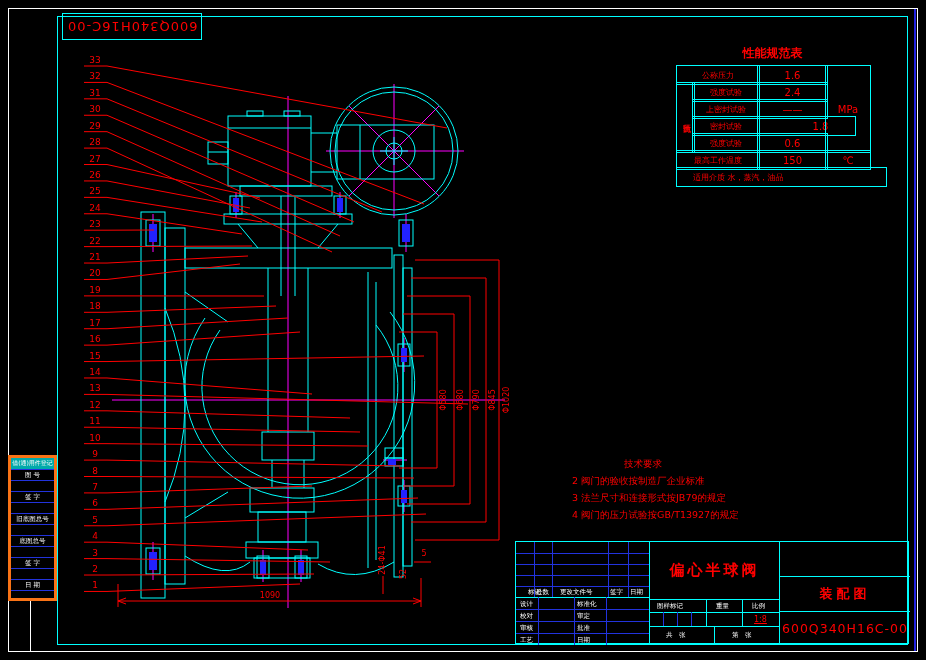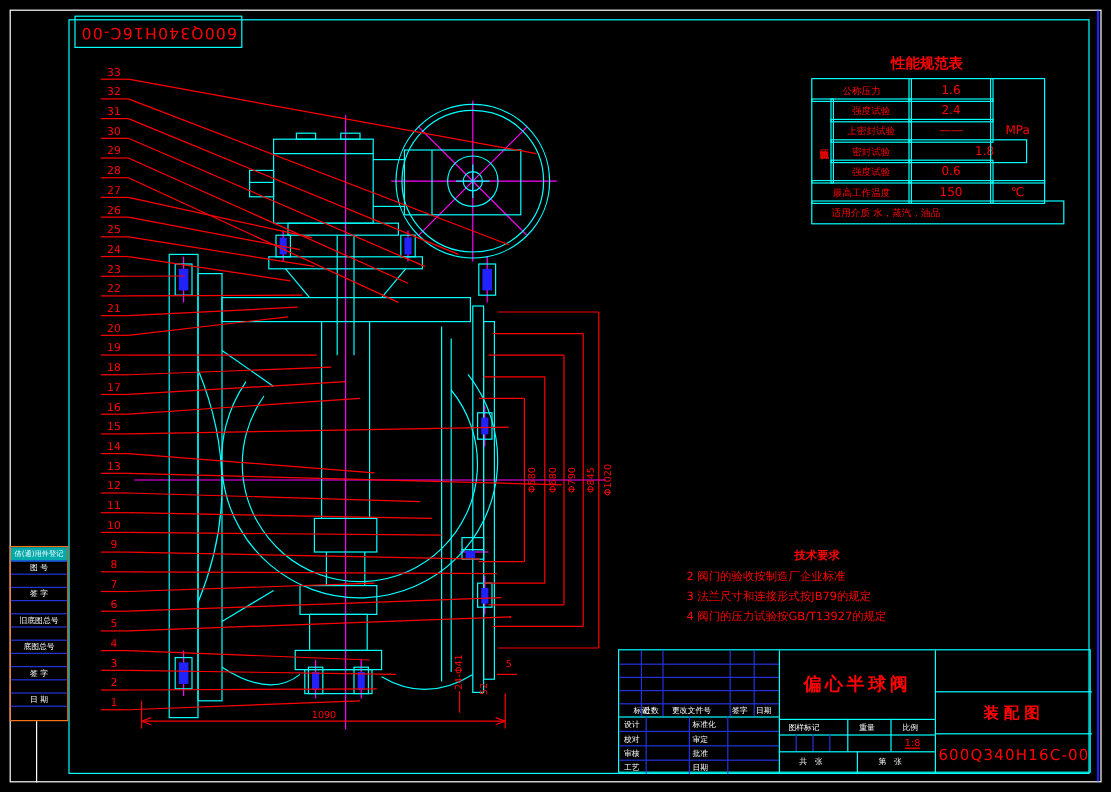--- a/index.html
+++ b/index.html
@@ -17,33 +17,33 @@
   #corner-stamp span{transform:rotate(180deg);color:#f00;font-size:13px;letter-spacing:1px;white-space:nowrap;}
   
   #spec{left:676px;top:45px;width:193px;height:142px;color:#f00;}
   #spec .ttl{position:absolute;left:0;top:0;width:100%;text-align:center;font-size:12px;font-weight:bold;}
   #spec .cell{position:absolute;border:1px solid #00ffff;display:flex;align-items:center;justify-content:center;
     font-size:8px;overflow:hidden;white-space:nowrap;}
   #spec .val{font-size:10px;text-align:right;}
   #spec .vert{writing-mode:vertical-rl;text-orientation:upright;letter-spacing:0;font-size:8px;}
   
   #techreq{left:572px;top:455px;width:304px;color:#f00;font-size:9.5px;line-height:17px;white-space:nowrap;}
-  #techreq .ttl{margin-left:90px;font-weight:bold;}
+  #techreq .ttl{margin-left:52px;font-weight:normal;}
   
   #tblock{left:515px;top:541px;width:394px;height:103px;border:1.5px solid #00ffff;color:#fff;}
   #tblock .ln{position:absolute;background:#2233dd;}
   #tblock .lnc{position:absolute;background:#00ffff;}
   #tblock .t{position:absolute;font-size:6.5px;white-space:nowrap;transform-origin:left top;}
   #tblock .red{color:#f00;}
   #tblock .big{font-size:15px;font-weight:bold;letter-spacing:3px;}
   #tblock .mid{font-size:13px;font-weight:bold;letter-spacing:4px;}
   #tblock .dno{font-size:12.5px;letter-spacing:1px;}
   #tblock .ctr{display:flex;align-items:center;justify-content:center;}
   
-  #mstrip{left:8px;top:455px;width:49px;height:146px;border:1px solid #f97316;}
+  #mstrip{left:8px;top:455px;width:49px;height:146px;border:3px solid #f97316;}
   #mstrip .row{position:relative;width:100%;border-bottom:1px solid #2233dd;color:#fff;
     font-size:6.5px;display:flex;align-items:center;justify-content:center;white-space:nowrap;overflow:hidden;}
   #mstrip .hdr{background:#00aaaa;color:#fff;font-size:6px;}
   
   #draw{left:0;top:0;}
   .cy{stroke:#00ffff;fill:none;stroke-width:1;}
   .mg{stroke:#ff00ff;fill:none;stroke-width:1;}
   .rl{stroke:#ff0000;fill:none;stroke-width:1;}
   .bl{fill:#2222ff;stroke:none;}
   text.dim{fill:#ff0000;font-size:8px;font-family:"DejaVu Sans",sans-serif;text-anchor:middle;}

